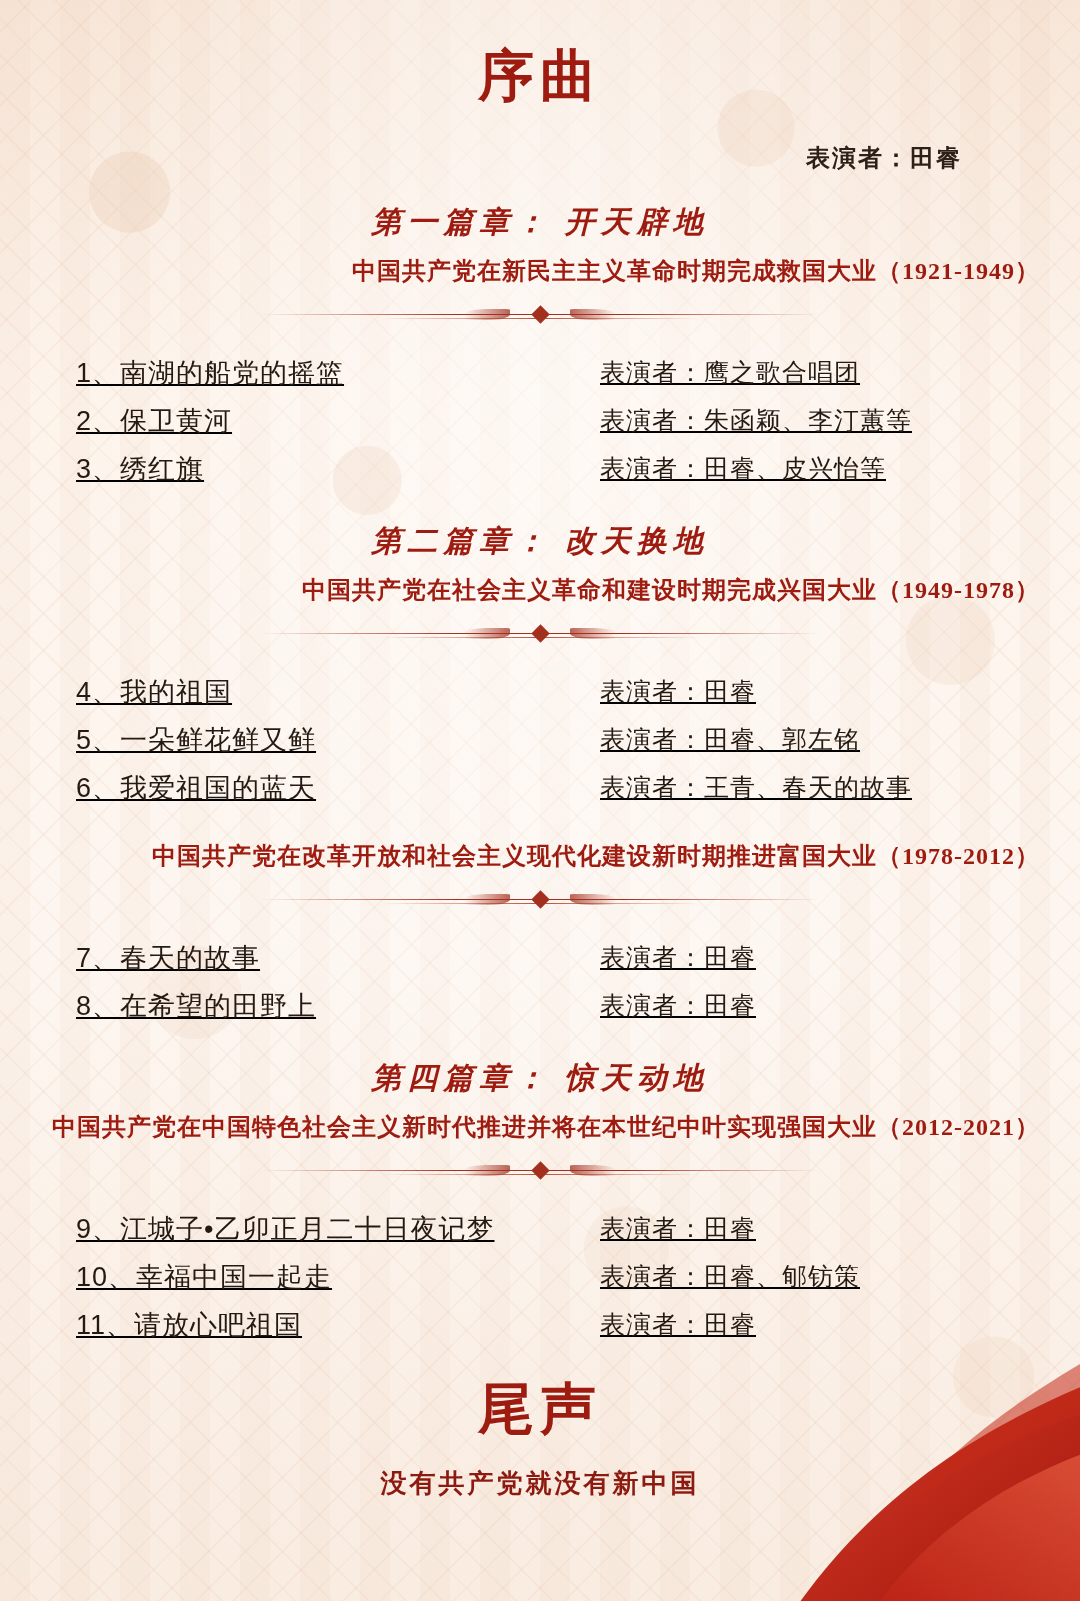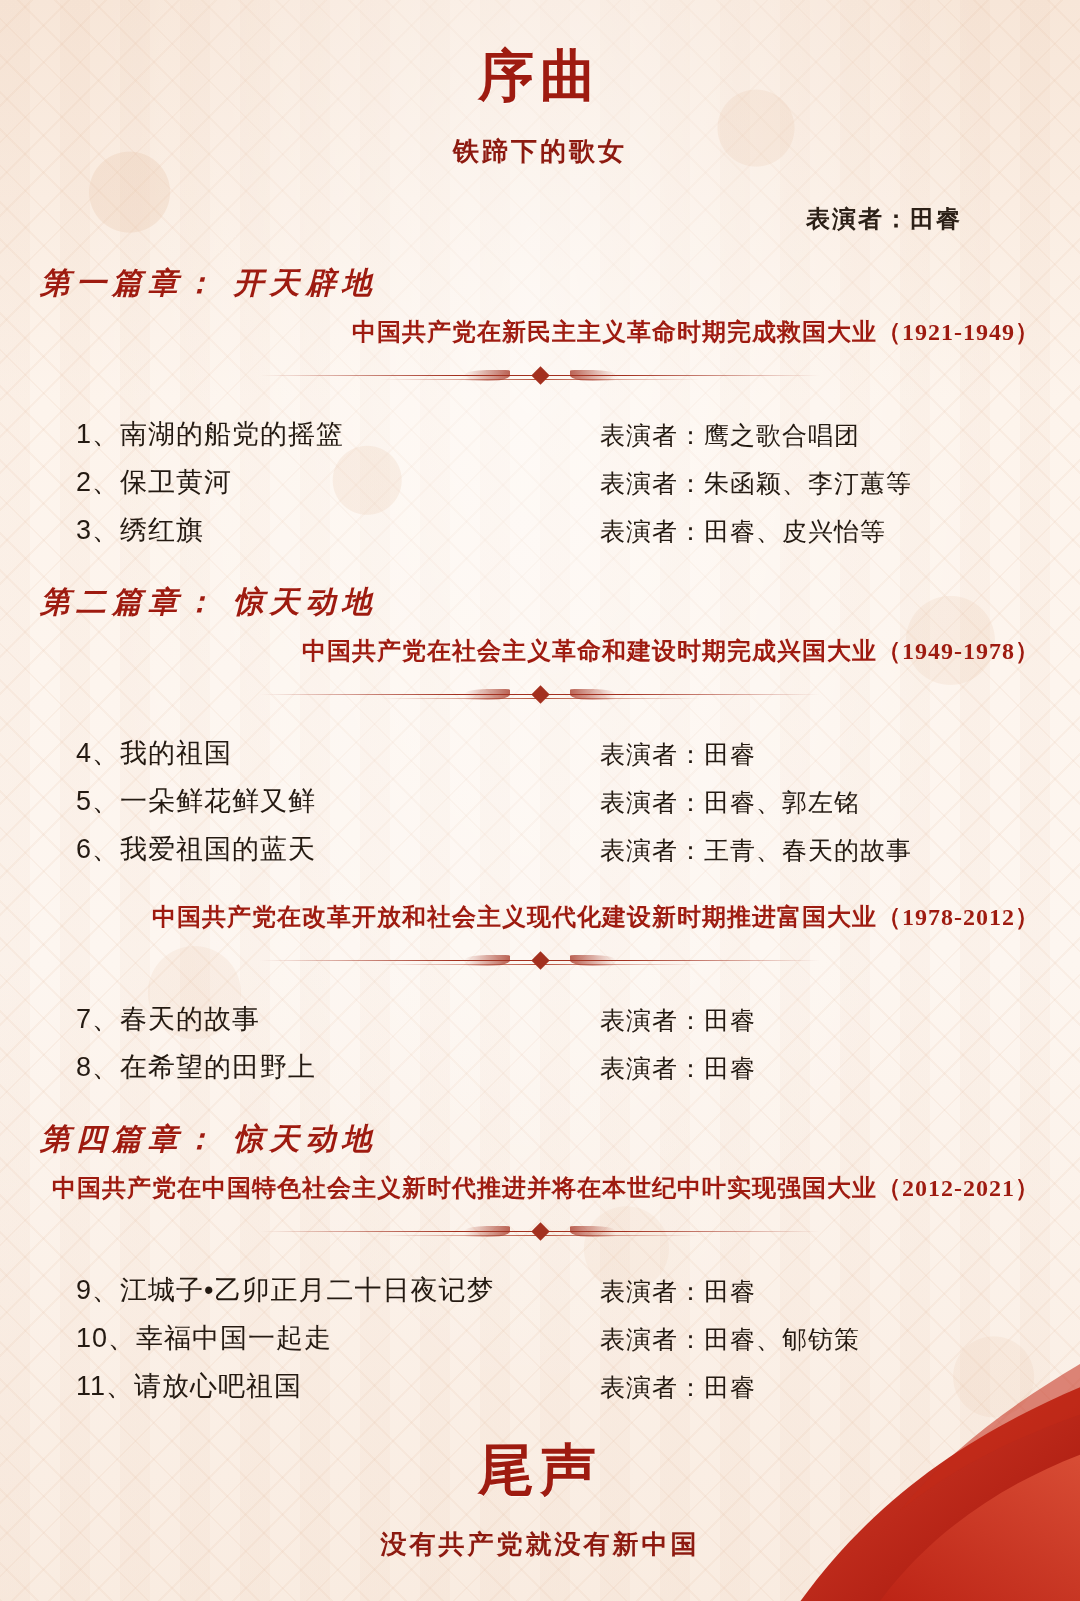--- a/index.html
+++ b/index.html
@@ -77,21 +77,21 @@
     letter-spacing: 2px;
     margin-top: 34px;
     padding-right: 78px;
   }
 
   
   .chapter {
     margin-top: 28px;
   }
   .chapter-title {
-    text-align: left;
+    text-align: center;
     color: #9e1b10;
     font-weight: bold;
     font-size: 30px;
     letter-spacing: 6px;
     font-style: italic;
     font-family: "Liberation Serif", "DejaVu Serif", serif;
   }
   .chapter-desc {
     text-align: right;
     color: #9e1b10;
@@ -140,22 +140,23 @@
   }
   .divider .leaf.left { left: 50%; margin-left: -76px; }
   .divider .leaf.right { left: 50%; margin-left: 30px; transform: scaleX(-1); }
 
   
   .songs {
     margin-top: 22px;
   }
   .song-row {
     display: flex;
-    align-items: flex-end;
+    align-items: center;
     padding: 6px 0 6px 0;
+    text-decoration: underline;
   }
   .song-name {
     width: 560px;
     padding-left: 36px;
     box-sizing: border-box;
     color: #241a12;
     font-size: 27px;
     letter-spacing: 1px;
     font-family: "Liberation Sans", "DejaVu Sans", sans-serif;
   }
@@ -198,21 +199,20 @@
     </defs>
     <path d="M460,40 C330,90 210,160 120,300 L460,300 Z" fill="url(#rg1)"></path>
     <path d="M460,110 C360,140 260,200 200,300 L460,300 Z" fill="url(#rg2)" opacity="0.85"></path>
     <path d="M460,10 C380,55 300,105 240,180 C300,130 380,95 460,70 Z" fill="#c22a18" opacity="0.55"></path>
   </svg>
 
   <div class="content">
 
     <div class="overture-wrap">
       <div class="big-title">序曲</div>
-      <div class="sub-title">铁蹄下的歌女</div>
       <div class="performer-right">表演者：田睿</div>
     </div>
 
     <div class="chapter">
       <div class="chapter-title">第一篇章： 开天辟地</div>
       <div class="chapter-desc">中国共产党在新民主主义革命时期完成救国大业（1921-1949）</div>
       <div class="divider">
         <div class="bar"></div>
           <div class="bar2"></div>
         <div class="leaf left"></div>
@@ -229,21 +229,21 @@
           <div class="song-performer">表演者：朱函颖、李汀蕙等</div>
         </div>
         <div class="song-row">
           <div class="song-name">3、绣红旗</div>
           <div class="song-performer">表演者：田睿、皮兴怡等</div>
         </div>
       </div>
     </div>
 
     <div class="chapter">
-      <div class="chapter-title">第二篇章： 惊天动地</div>
+      <div class="chapter-title">第二篇章： 改天换地</div>
       <div class="chapter-desc">中国共产党在社会主义革命和建设时期完成兴国大业（1949-1978）</div>
       <div class="divider">
         <div class="bar"></div>
           <div class="bar2"></div>
         <div class="leaf left"></div>
           <div class="leaf right"></div>
         <div class="diamond"></div>
       </div>
       <div class="songs">
         <div class="song-row">

